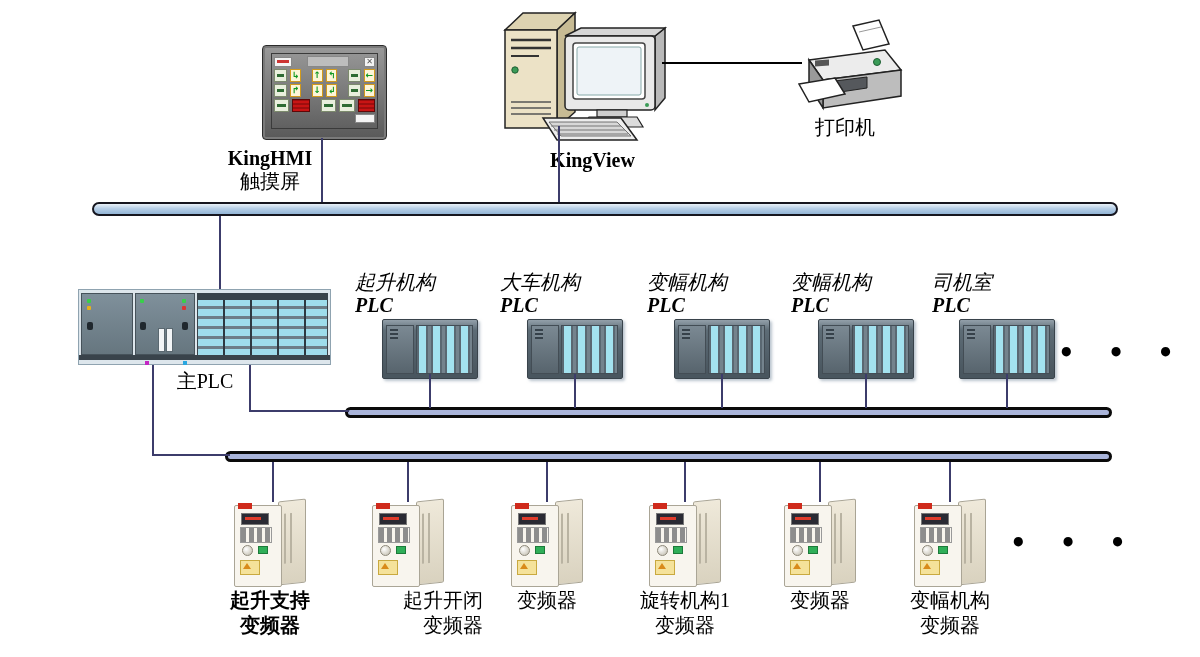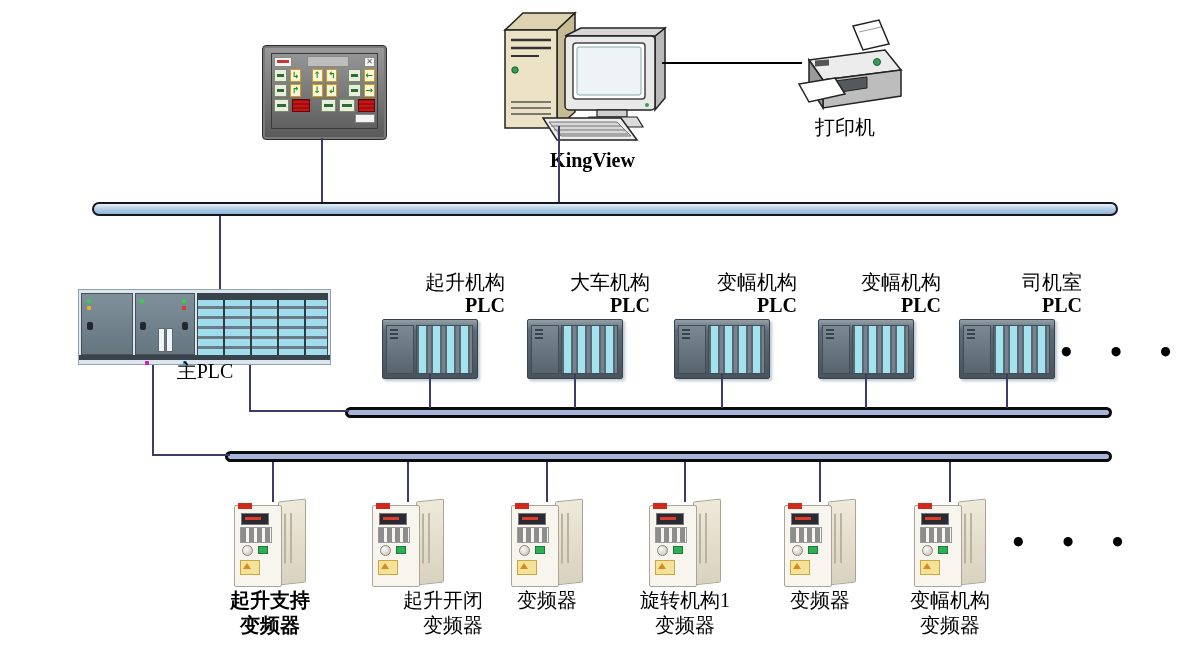--- a/index.html
+++ b/index.html
@@ -56,21 +56,21 @@
   .mp-card{position:absolute;width:5px;height:22px;background:#f2f5f7;border:1px solid #5a6870;}
   .mp-rail{position:absolute;left:0;right:0;bottom:4px;height:5px;background:#39434b;}
   .mp-rack{position:absolute;left:118px;right:2px;top:3px;height:62px;border:1px solid #39434b;
            background:
              repeating-linear-gradient(90deg,rgba(40,50,58,0) 0 25px,#2e3942 25px 27px),
              repeating-linear-gradient(0deg,#9fdcec 0 7px,#6d7d88 7px 10px);}
   .mp-rack:before{content:"";position:absolute;left:0;right:0;top:0;height:6px;background:#39434b;}
   .tick{position:absolute;width:4px;height:4px;bottom:-1px;}
 
   
-  .plc-node{position:absolute;width:150px;text-align:right;}
+  .plc-node{position:absolute;width:150px;text-align:left;font-style:italic;}
   .plc-img{position:relative;width:94px;height:58px;margin:0 auto;
            background:linear-gradient(180deg,#93a0aa 0%,#5d6c76 18%,#49565f 92%);
            border:1px solid #39434b;border-radius:2px;box-shadow:2px 2px 3px rgba(120,140,160,.5);}
   .plc-img .psu{position:absolute;left:3px;top:5px;width:26px;height:47px;
                 background:linear-gradient(180deg,#7b8993,#57646d);border:1px solid #434d55;}
   .plc-img .psu:after{content:"";position:absolute;left:3px;top:3px;width:8px;height:10px;
                 background:repeating-linear-gradient(0deg,#36414a 0 2px,#7b8993 2px 4px);}
   .plc-img .mods{position:absolute;left:33px;top:5px;right:4px;height:47px;
                 background:repeating-linear-gradient(90deg,#5a6872 0 2px,#a3e2ef 2px 9px,#5a6872 9px 11px,#74838d 11px 14px);
                 border:1px solid #434d55;}
@@ -143,20 +143,24 @@
         <div class="gap"></div>
         <div class="disp"></div>
         <div class="disp"></div>
         <div class="rbox"></div>
       </div>
       <div class="hmi-row">
           <div class="chip menu"></div>
         </div>
     </div>
   </div>
+  <div class="lbl" style="left:185px;top:147px;width:170px;">
+    <div class="en">KingHMI</div>
+    <div>触摸屏</div>
+  </div>
 
   <svg class="abs" style="left:495px;top:6px;" width="178" height="140" viewBox="0 0 178 140">
     <g>
       <polygon points="10,24 62,24 80,7 28,7" fill="#ddd3b1" stroke="#222" stroke-width="1.5"></polygon>
       <polygon points="62,24 80,7 80,106 62,122" fill="#c7bb94" stroke="#222" stroke-width="1.5"></polygon>
       <rect x="10" y="24" width="52" height="98" fill="#ece2c6" stroke="#222" stroke-width="1.5"></rect>
       <line x1="16" y1="34" x2="56" y2="34" stroke="#333" stroke-width="2.5"></line>
       <line x1="16" y1="42" x2="56" y2="42" stroke="#333" stroke-width="2.5"></line>
       <line x1="16" y1="50" x2="44" y2="50" stroke="#333" stroke-width="2"></line>
       <circle cx="20" cy="64" r="3.2" fill="#3a9b57" stroke="#1e5e33"></circle>
@@ -229,21 +233,21 @@
       <div class="mp-dot" style="left:4px;top:28px;"></div>
       <div class="mp-dot" style="right:6px;top:28px;"></div>
       <div class="mp-card" style="left:22px;top:34px;"></div>
       <div class="mp-card" style="left:30px;top:34px;"></div>
     </div>
     <div class="mp-rack"></div>
     <div class="mp-rail"></div>
     <div class="tick" style="left:66px;background:#c327c3;"></div>
     <div class="tick" style="left:104px;background:#2aa7e0;"></div>
   </div>
-  <div class="lbl" style="left:130px;top:360px;width:150px;">
+  <div class="lbl" style="left:130px;top:370px;width:150px;">
     <div>主PLC</div>
   </div>
 
   <div class="vline" style="left:152px;top:365px;height:91px;"></div>
   <div class="hline" style="left:152px;top:454px;width:78px;"></div>
   <div class="vline" style="left:249px;top:365px;height:47px;"></div>
   <div class="hline" style="left:249px;top:410px;width:100px;"></div>
 
   <div class="plc-node" style="left:355px;top:270px;">
     <div class="plc-lbl1">起升机构</div>

